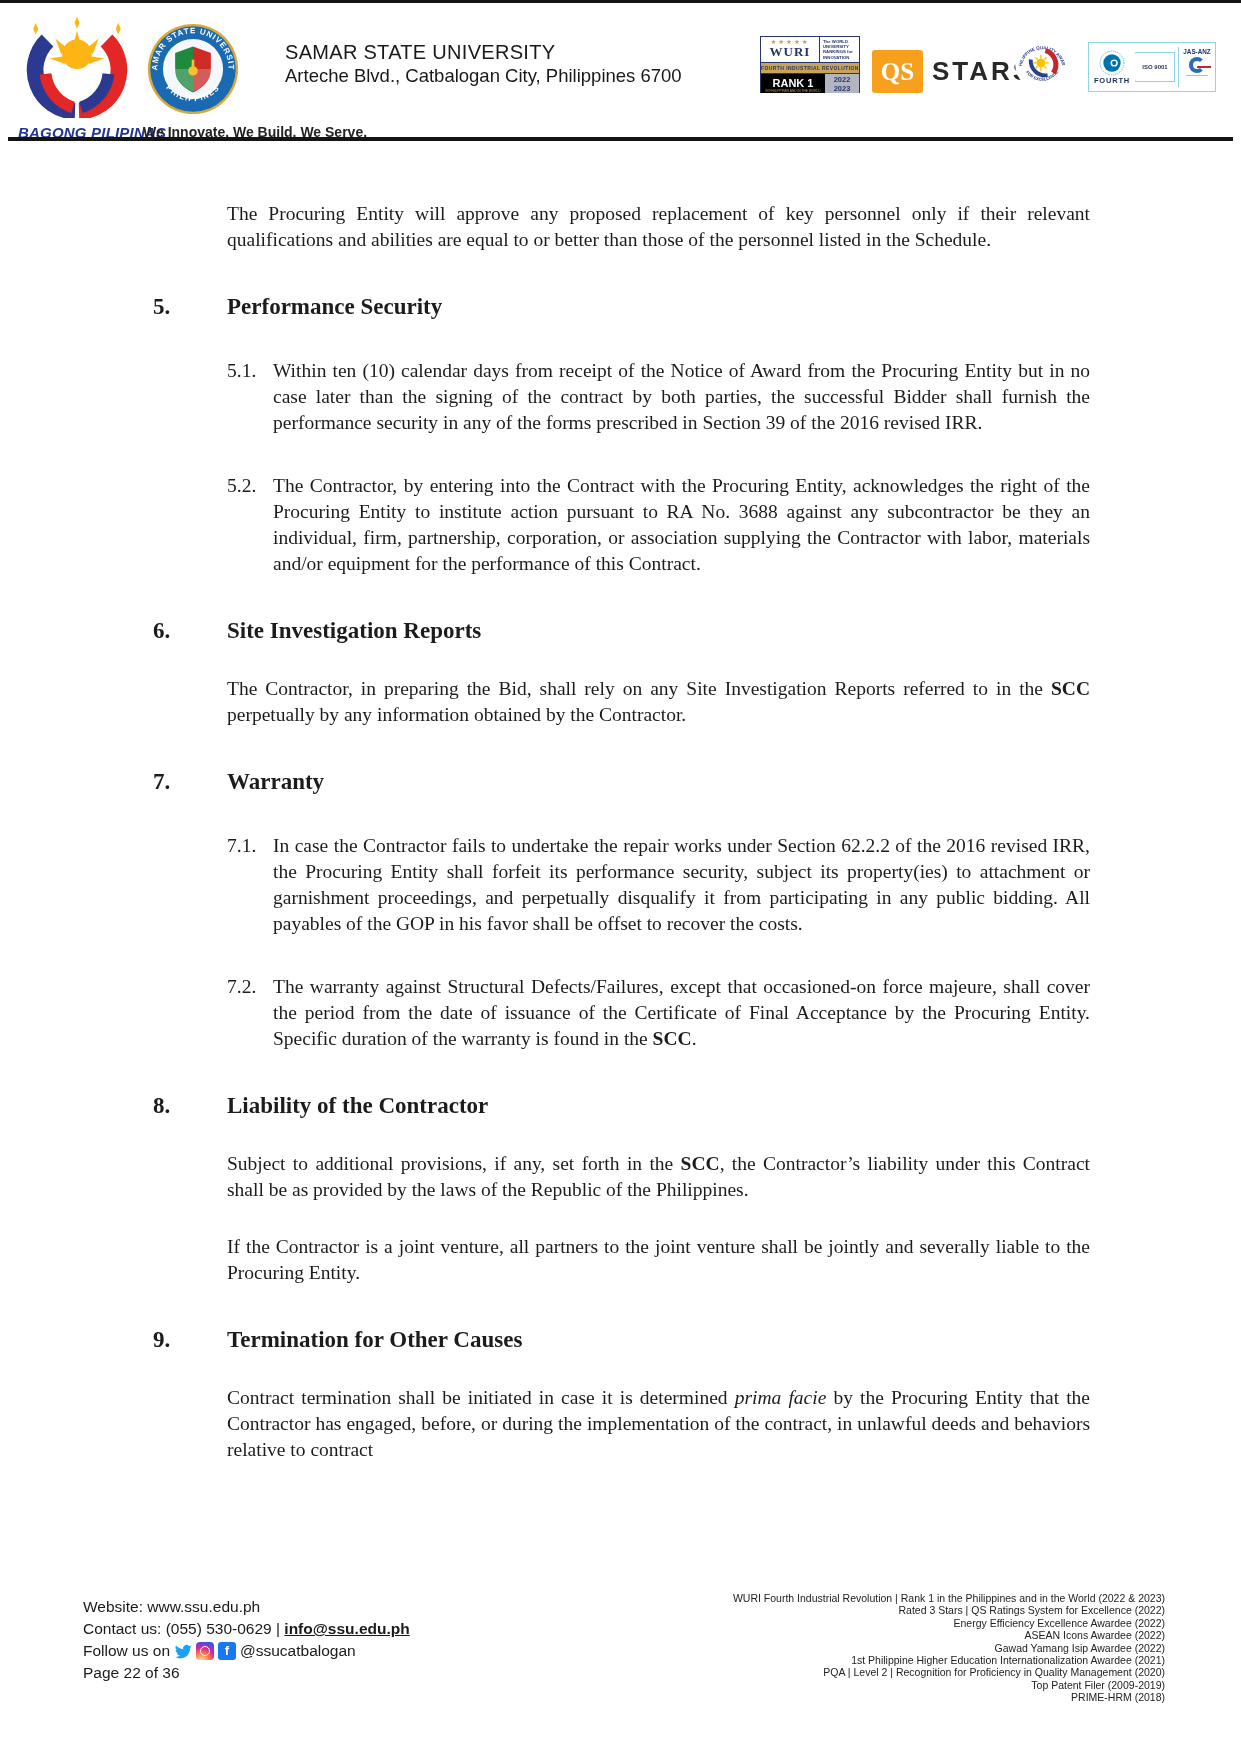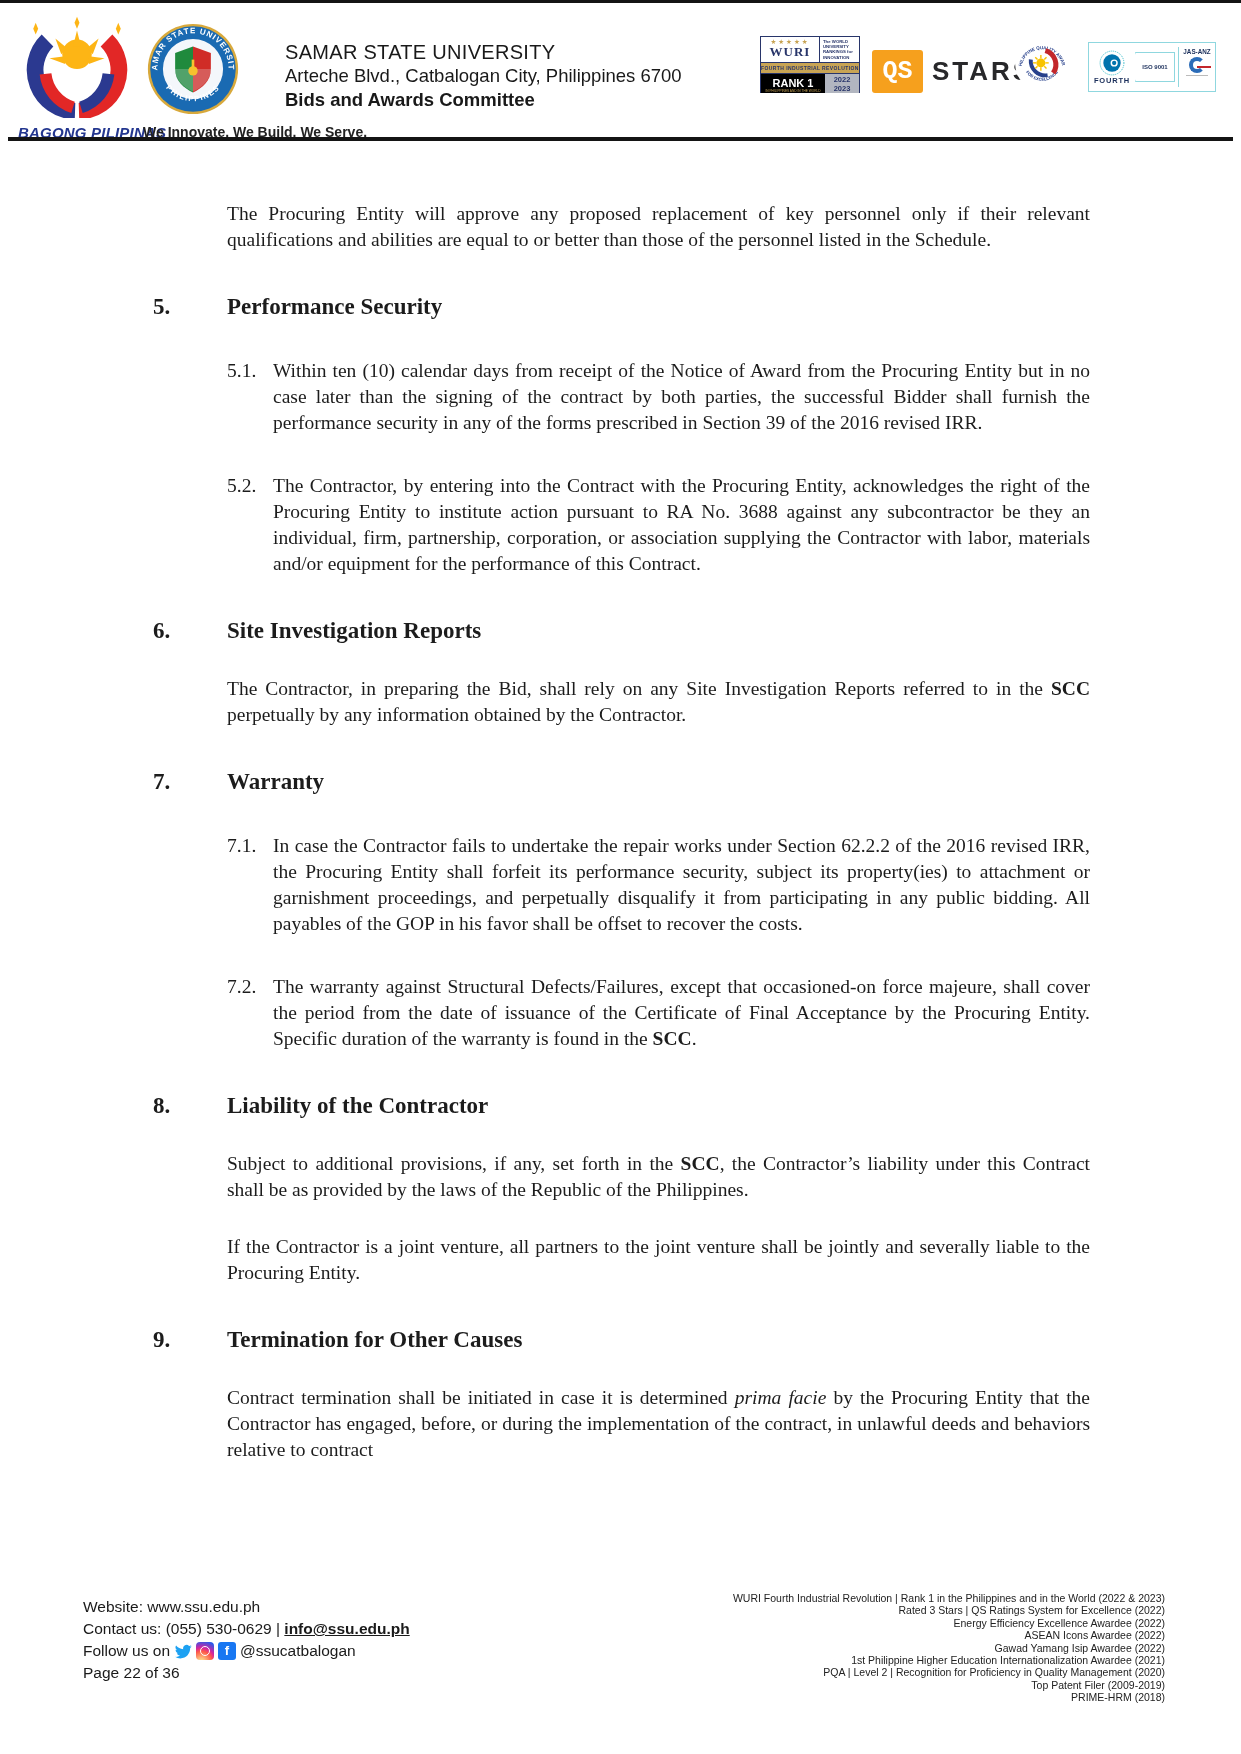--- a/index.html
+++ b/index.html
@@ -40,21 +40,21 @@
   .wuri-bottom{flex:1;display:flex;}
   .wuri-rank{flex:1;background:#000000;color:#fff;text-align:center;padding-top:3px;}
   .wuri-rank-label{font-size:11px;font-weight:800;line-height:12px;}
   .wuri-rank-sub{font-size:3.2px;line-height:4px;color:#c8a454;}
   .wuri-years{flex:0 0 34px;background:#b2b6c0;color:#28356a;font-weight:800;font-size:7.5px;
     line-height:9px;text-align:center;padding-top:1px;}
 
   
   .qs-wrap{position:absolute;left:872px;top:50px;display:flex;align-items:center;}
   .qs-box{width:51px;height:43px;background:#f6a01d;border-radius:3px;color:#fff;
-    font-family:Liberation Mono, monospace;font-weight:800;font-size:25px;
+    font-family:Liberation Serif, serif;font-weight:800;font-size:25px;
     display:flex;align-items:center;justify-content:center;}
   .qs-stars-text{margin-left:9px;font-family:"Liberation Sans",sans-serif;font-weight:800;
     font-size:26px;color:#28282a;letter-spacing:3px;}
 
   
   .pqa-wrap{position:absolute;left:1014px;top:36px;}
   .pqa-seal{width:56px;height:56px;}
 
   
   .soc-box{position:absolute;left:1088px;top:42px;width:128px;height:50px;border:1.5px solid #8fd7df;
@@ -152,21 +152,20 @@
         <path d="M31,50 h38 v2 C67,64 58,70 50,74 C42,70 33,64 31,52 Z" fill="#e8ecf2" opacity="0.25"></path>
         <circle cx="50" cy="52" r="5" fill="#f6c12e"></circle>
         <rect x="48.6" y="40" width="2.8" height="10" fill="#f6c12e"></rect>
       </svg>
       <div class="ssu-tagline">We Innovate. We Build. We Serve.</div>
     </div>
 
     <div class="univ-block">
       <div class="univ-name">SAMAR STATE UNIVERSITY</div>
       <div class="univ-address">Arteche Blvd., Catbalogan City, Philippines 6700</div>
-      <div class="univ-committee">Bids and Awards Committee</div>
     </div>
 
     <div class="wuri">
       <div class="wuri-top">
         <div class="wuri-left">
           <div class="wuri-stars">★★★★★</div>
           <div class="wuri-name">WURI</div>
         </div>
         <div class="wuri-tag">The WORLD UNIVERSITY RANKINGS for INNOVATION</div>
       </div>

